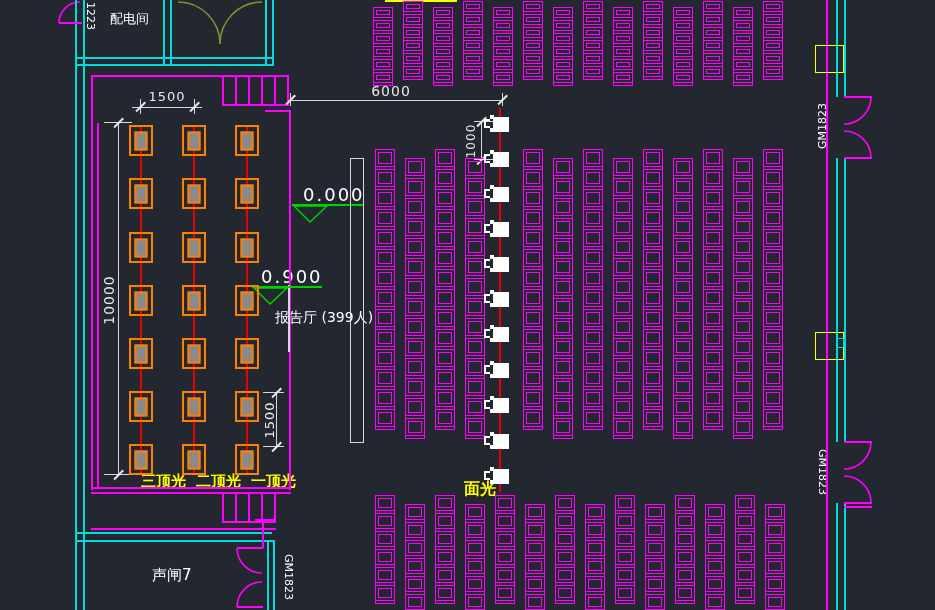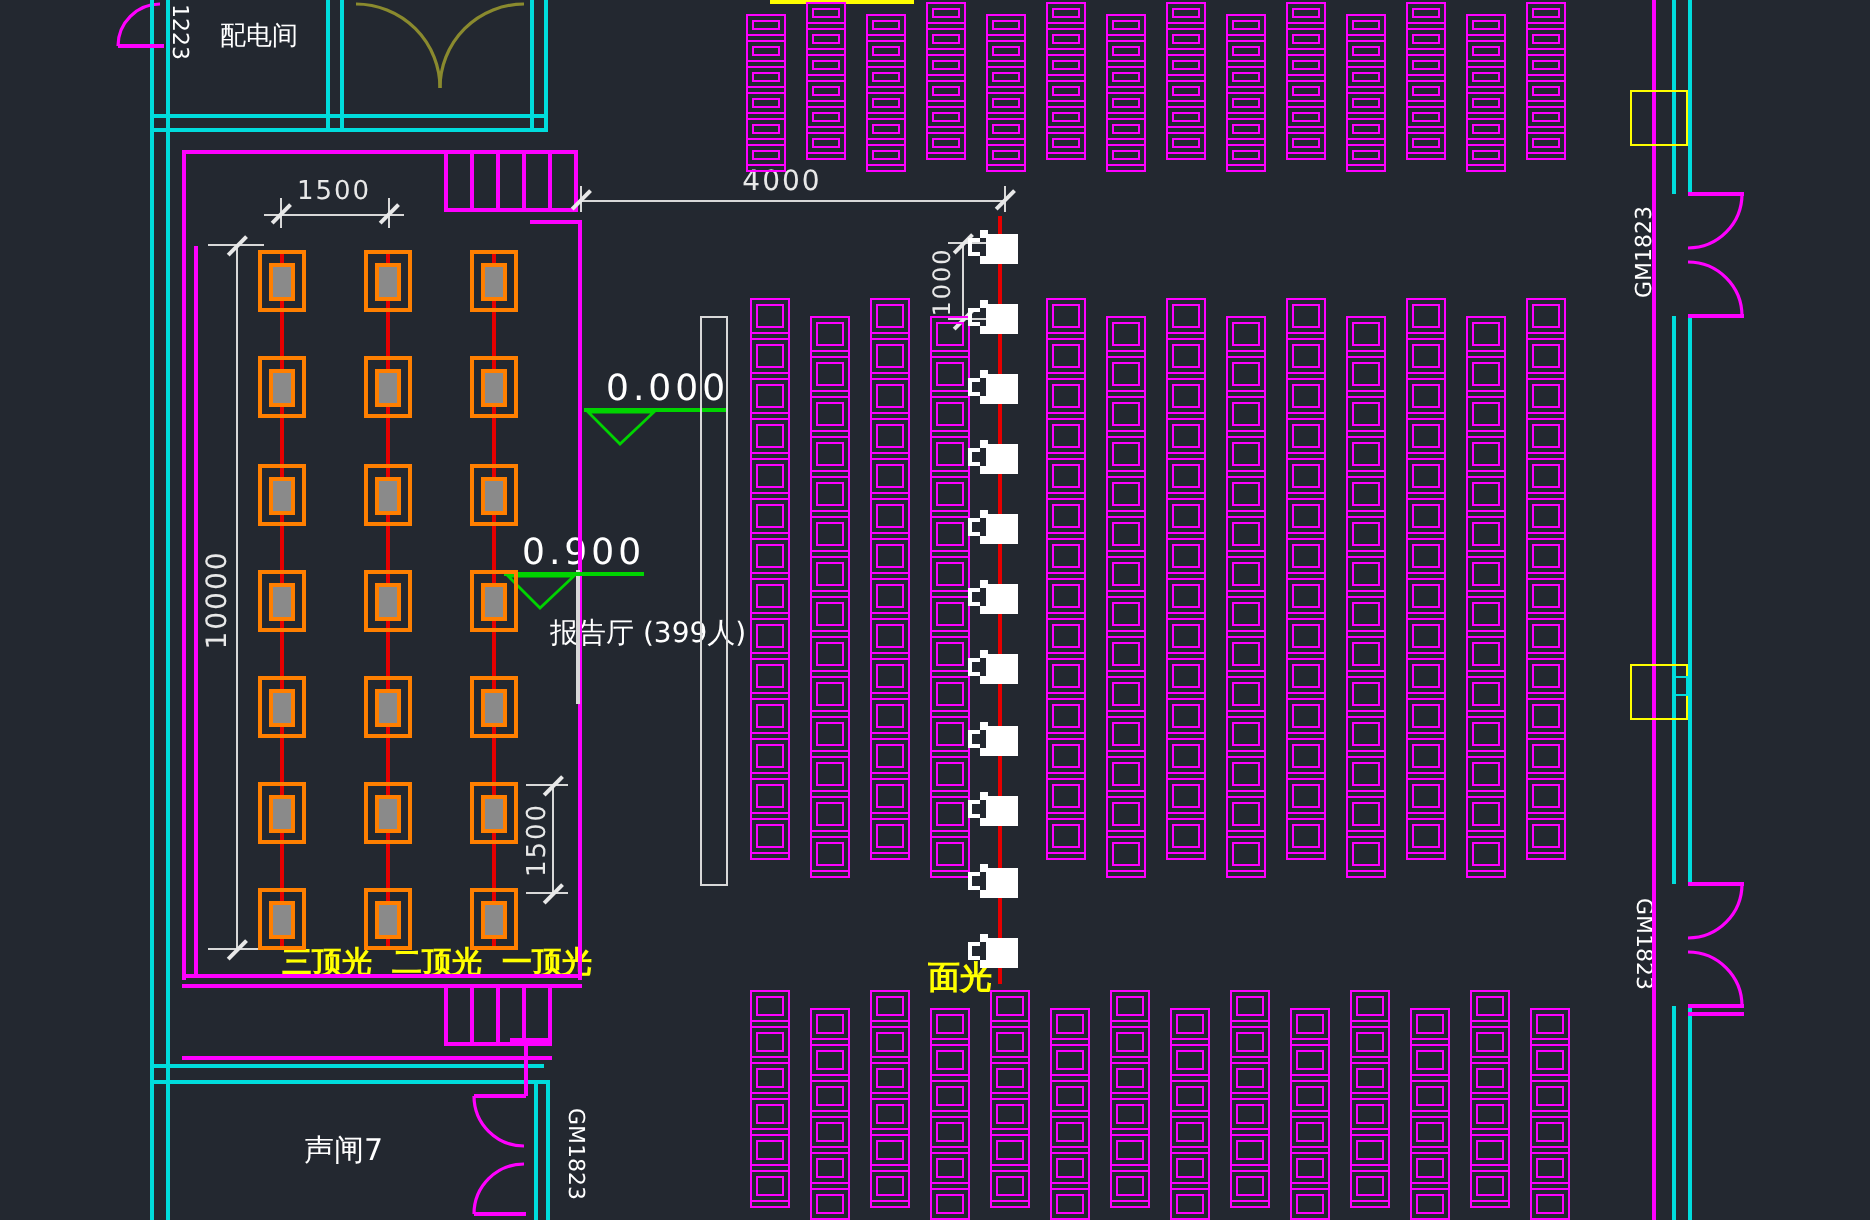--- a/index.html
+++ b/index.html
@@ -43,21 +43,21 @@
       <path d="M871,158 A27,27 0 0 0 844,131" fill="none" stroke="#ff00ff" stroke-width="1.6"></path>
       <path d="M871,442 A27,27 0 0 1 844,469" fill="none" stroke="#ff00ff" stroke-width="1.6"></path>
       <path d="M871,503 A27,27 0 0 0 844,476" fill="none" stroke="#ff00ff" stroke-width="1.6"></path>
       <polygon points="294,206 327,206 310,222" fill="none" stroke="#00d400" stroke-width="1.4"></polygon>
       <polygon points="254,288 287,288 270,304" fill="none" stroke="#00d400" stroke-width="1.4"></polygon>
     </svg>
 
   <div class="txt" style="left:110px;top:12px;font-size:13px;">配电间</div>
   <div class="txt rot90" style="left:90px;top:16px;font-size:11px;">1223</div>
   <div class="txt ctr dimtxt" style="left:167px;top:96px;font-size:13px;">1500</div>
-  <div class="txt ctr dimtxt" style="left:391px;top:91px;">4000</div>
+  <div class="txt ctr dimtxt" style="left:391px;top:91px;">6000</div>
   <div class="txt rotm90 dimtxt" style="left:109px;top:300px;">10000</div>
   <div class="txt rotm90 dimtxt" style="left:269px;top:420px;font-size:13px;">1500</div>
   <div class="txt rotm90 dimtxt" style="left:471px;top:141px;font-size:12px;">1000</div>
   <div class="txt lvltxt" style="left:303px;top:186px;">0.000</div>
   <div class="txt lvltxt" style="left:261px;top:268px;">0.900</div>
   <div class="txt" style="left:275px;top:310px;font-size:14px;">报告厅 (399人)</div>
   <div class="txt" style="left:152px;top:568px;font-size:15px;">声闸7</div>
   <div class="txt rotm90" style="left:822px;top:126px;font-size:11px;">GM1823</div>
   <div class="txt rot90" style="left:822px;top:472px;font-size:11px;">GM1823</div>
   <div class="txt rot90" style="left:288px;top:577px;font-size:11px;">GM1823</div>

